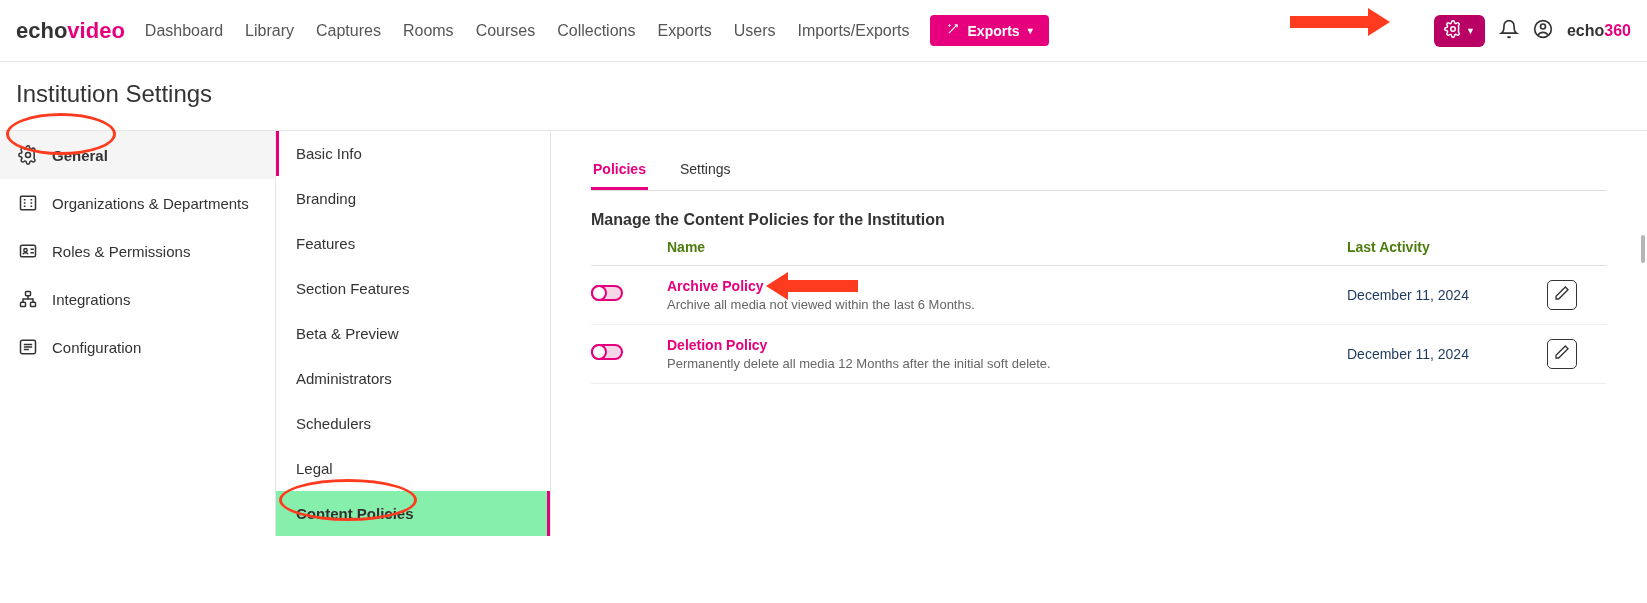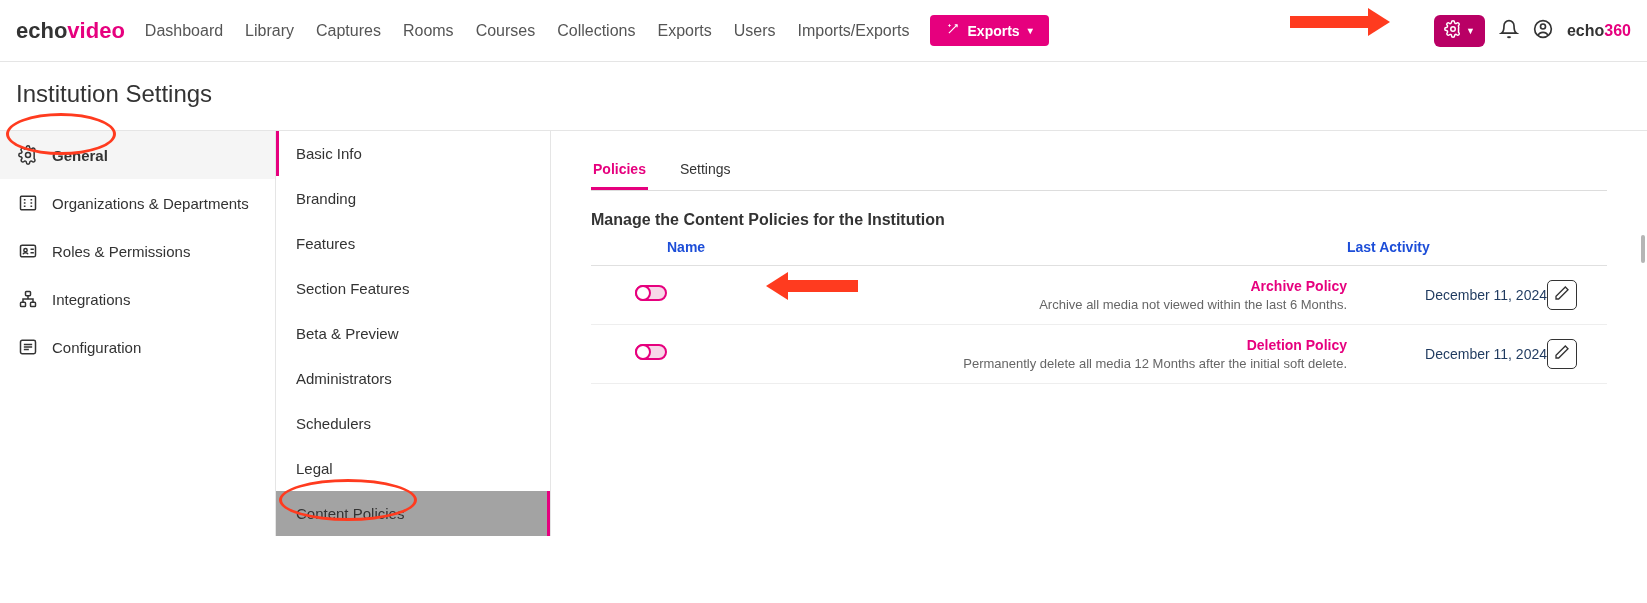--- a/index.html
+++ b/index.html
@@ -32,39 +32,39 @@
   .layout { display: flex; border-top: 1px solid #e5e5e5; }
 
   .col1 { width: 275px; background: #fff; }
   .col1-item { display: flex; align-items: center; gap: 14px; padding: 14px 18px; font-size: 15px; color: #333; cursor: pointer; }
   .col1-item.active { background: #f5f5f5; font-weight: 600; }
   .col1-item .ico { width: 20px; height: 20px; display: flex; align-items: center; justify-content: center; color: #333; }
   .col1-item .ico svg { width: 20px; height: 20px; stroke: #333; }
 
   .col2 { width: 275px; border-left: 1px solid #e5e5e5; position: relative; }
   .col2-item { padding: 14px 20px; font-size: 15px; color: #333; cursor: pointer; position: relative; }
-  .col2-item.active { background: #a3a3a3; font-weight: 400; }
+  .col2-item.active { background: #86efac; font-weight: 700; }
   .col2-item.active::after { content: ""; position: absolute; right: 0; top: 0; bottom: 0; width: 3px; background: #e6007e; }
   .col2-item.indicator::before { content: ""; position: absolute; left: 0; top: 0; bottom: 0; width: 3px; background: #e6007e; }
 
   .main { flex: 1; border-left: 1px solid #e5e5e5; padding: 24px 40px 24px 40px; position: relative; }
   .tabs { display: flex; gap: 30px; border-bottom: 1px solid #ddd; margin-bottom: 20px; }
   .tab { padding: 6px 2px 10px 2px; font-size: 14px; color: #333; cursor: pointer; border-bottom: 3px solid transparent; }
   .tab.active { color: #e6007e; font-weight: 600; border-bottom-color: #e6007e; }
 
   .section-heading { font-size: 16px; font-weight: 600; color: #333; }
 
   .table { width: 100%; }
-  .table-header { display: flex; padding: 10px 0; border-bottom: 1px solid #e0e0e0; font-size: 14px; font-weight: 600; color: #1d4ed8; }
+  .table-header { display: flex; padding: 10px 0; border-bottom: 1px solid #e0e0e0; font-size: 14px; font-weight: 600; color: #4d7c0f; }
   .col-toggle { width: 76px; }
   .col-name { flex: 1; }
   .col-date { width: 200px; }
   .col-action { width: 60px; }
 
-  .table-row { display: flex; align-items: center; padding: 12px 0; border-bottom: 1px solid #eee; text-align: right; }
+  .table-row { display: flex; align-items: center; padding: 12px 0; border-bottom: 1px solid #eee; }
   .toggle { position: relative; width: 32px; height: 16px; border: 2px solid #e6007e; border-radius: 10px; background: #f7d6e8; display: inline-block; cursor: pointer; }
   .toggle .knob { position: absolute; left: -2px; top: -2px; width: 16px; height: 16px; background: #fff; border: 2px solid #e6007e; border-radius: 50%; }
   .policy-name { font-size: 14px; font-weight: 600; color: #e6007e; cursor: pointer; }
   .policy-desc { font-size: 13px; color: #666; margin-top: 3px; }
   .date-cell { font-size: 14px; color: #1f3a5f; }
   .edit-btn { width: 30px; height: 30px; border: 1.5px solid #333; border-radius: 5px; display: flex; align-items: center; justify-content: center; cursor: pointer; }
   .edit-btn svg { width: 16px; height: 16px; }
 
   
   .ann { position: absolute; pointer-events: none; }

